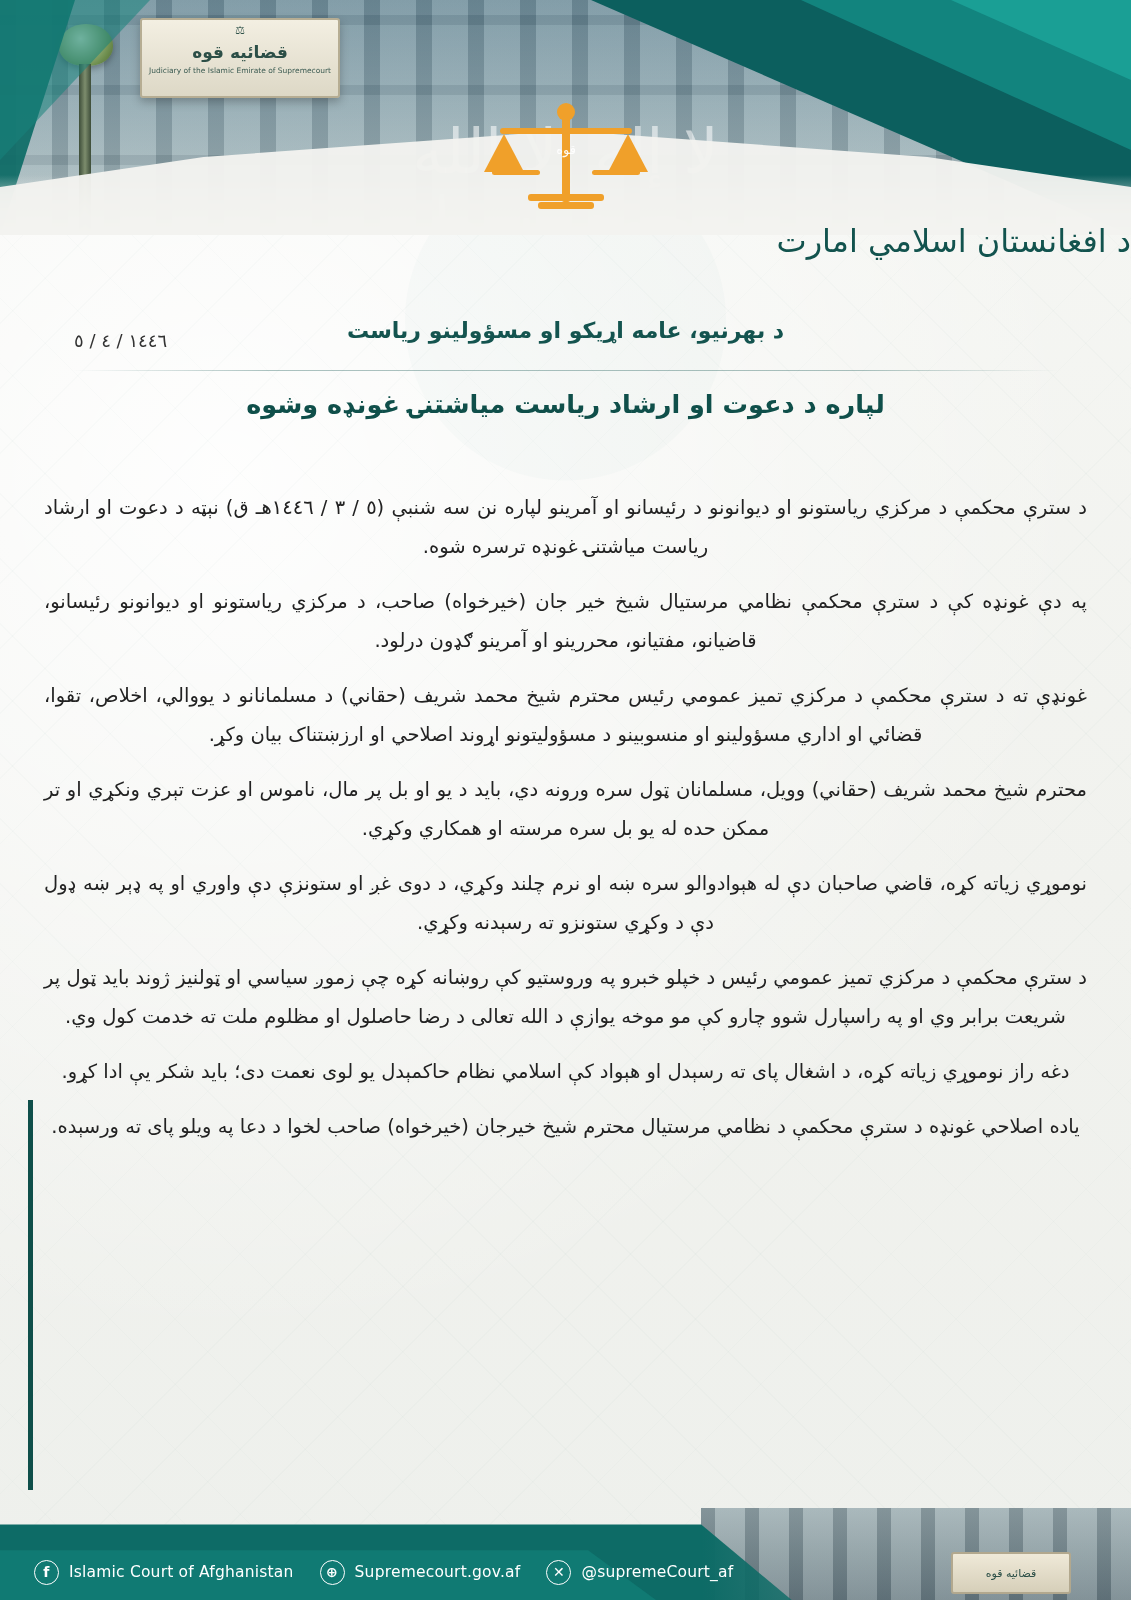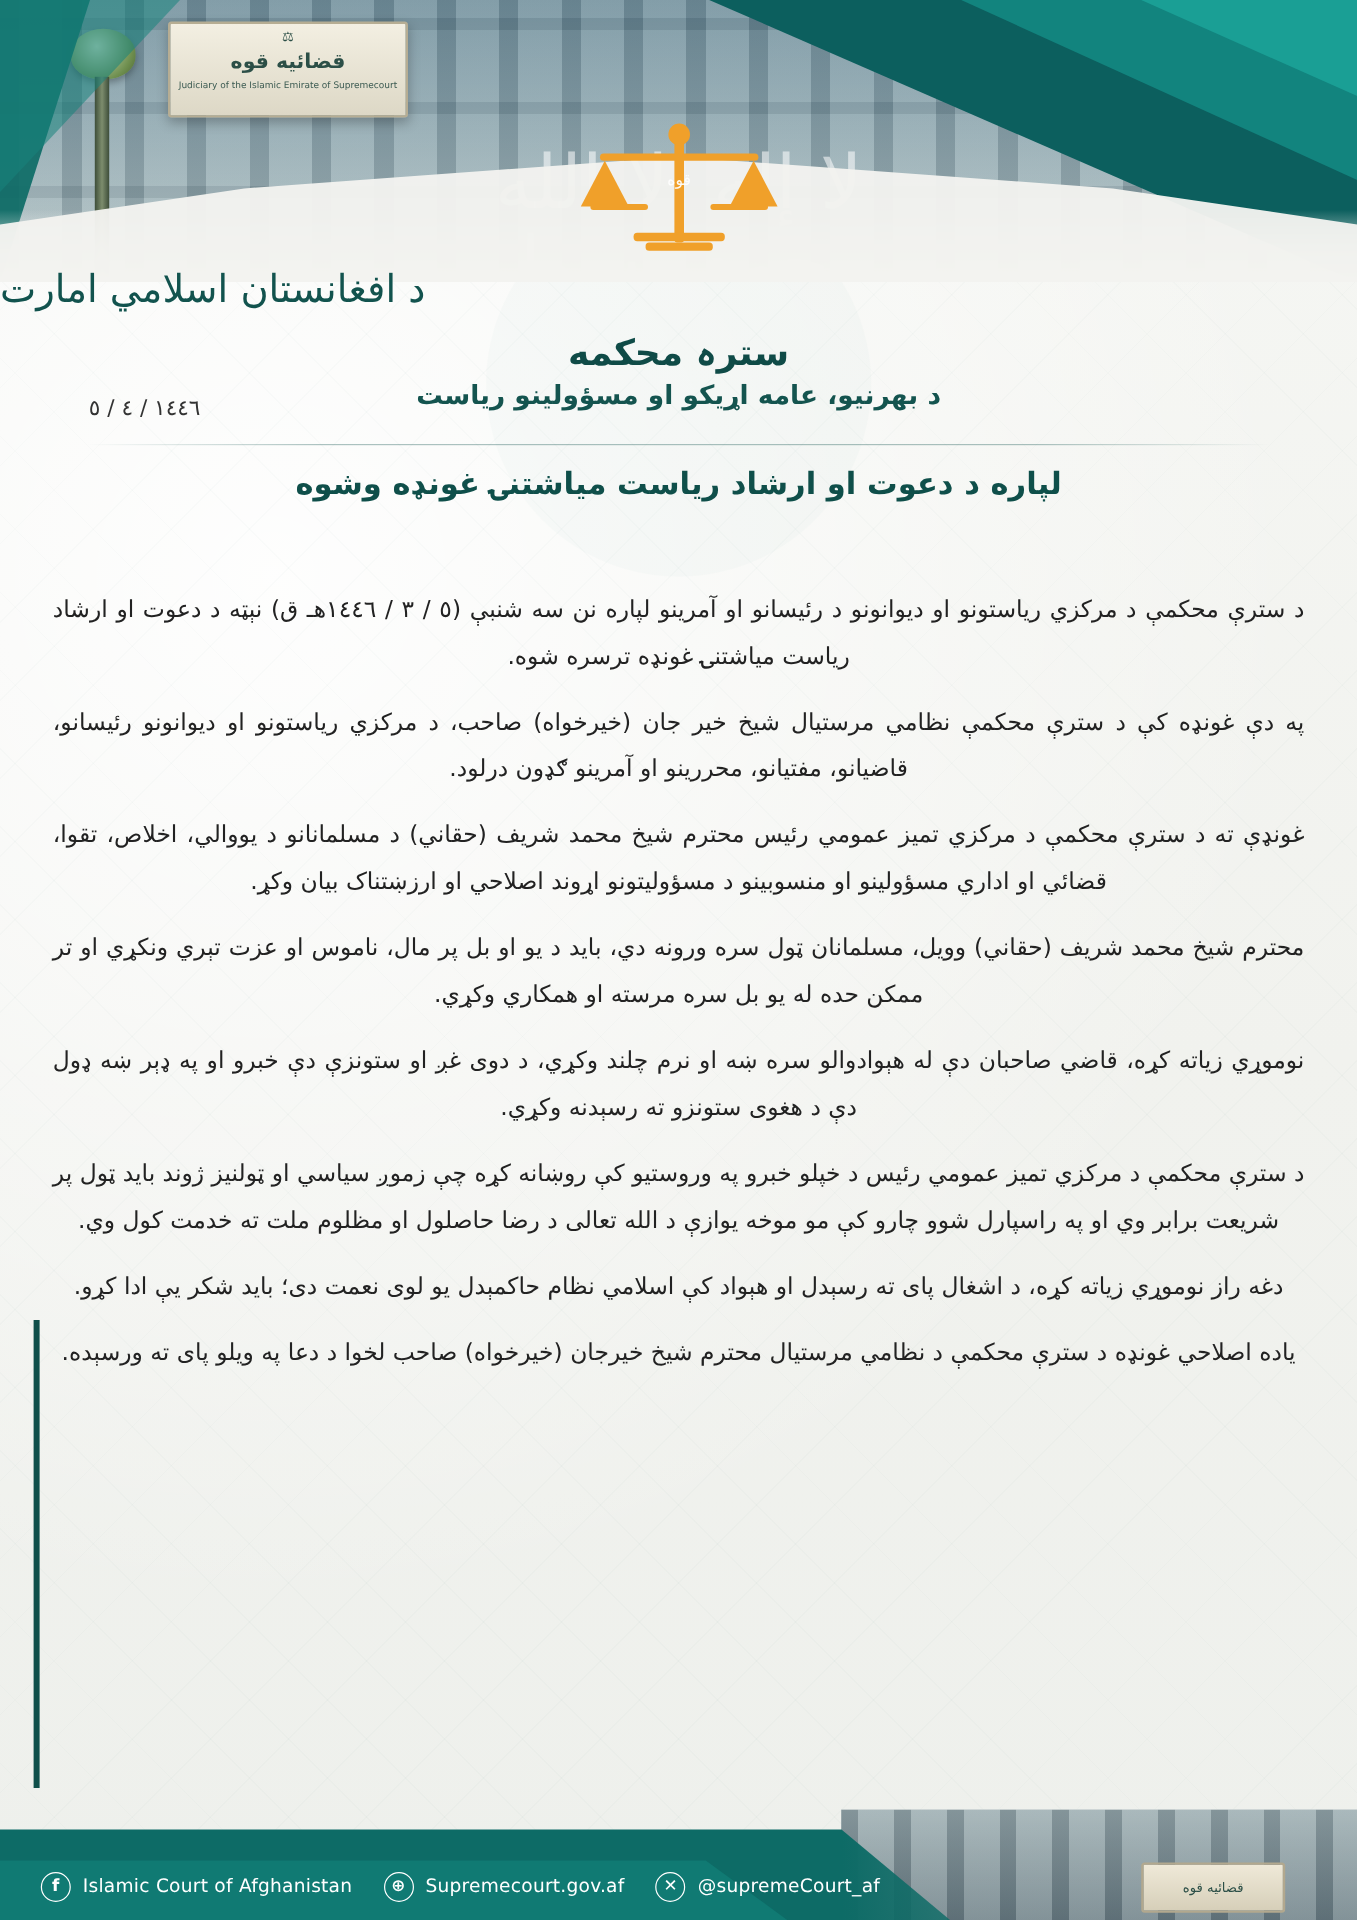--- a/index.html
+++ b/index.html
@@ -163,21 +163,21 @@
     top: 98px; left: 50%;
     transform: translateX(-50%);
     width: 180px; height: 130px;
     z-index: 5;
   }
 
   
   .org-script {
     position: absolute;
     top: 222px; left: 0; right: 0;
-    text-align: left;
+    text-align: right;
     font-size: 32px;
     color: #12534e;
     letter-spacing: 1px;
     font-family: "DejaVu Sans", sans-serif;
   }
   .org-name {
     position: absolute;
     top: 276px; left: 0; right: 0;
     text-align: center;
     font-size: 30px;
@@ -362,36 +362,35 @@
         <rect x="16" y="72" width="48" height="5" rx="2.5"></rect>
         <rect x="116" y="72" width="48" height="5" rx="2.5"></rect>
       </g>
       <g fill="#ffffff" opacity="0.95">
         <text x="90" y="56" font-size="13" text-anchor="middle" font-family="DejaVu Sans, sans-serif">قوه</text>
       </g>
     </svg>
   </div>
 
   <div class="org-script">د افغانستان اسلامي امارت</div>
-  <div class="org-name">سترہ محکمه</div>
   <div class="dept-name">د بهرنیو، عامه اړیکو او مسؤولینو ریاست</div>
   <div class="issue-date">١٤٤٦ / ٤ / ٥</div>
   <div class="rule"></div>
 
   <div class="headline">
     <div>لپاره د دعوت او ارشاد ریاست میاشتنۍ غونډه وشوه</div>
   </div>
 
   <div class="side-bar"></div>
   <div class="body-wrap">
     <p>د سترې محکمې د مرکزي ریاستونو او دیوانونو د رئیسانو او آمرینو لپاره نن سه شنبې (٥ / ٣ / ١٤٤٦هـ ق) نېټه د دعوت او ارشاد ریاست میاشتنۍ غونډه ترسره شوه.</p>
     <p>په دې غونډه کې د سترې محکمې نظامي مرستیال شیخ خیر جان (خیرخواه) صاحب، د مرکزي ریاستونو او دیوانونو رئیسانو، قاضیانو، مفتیانو، محررینو او آمرینو ګډون درلود.</p>
     <p>غونډې ته د سترې محکمې د مرکزي تمیز عمومي رئیس محترم شیخ محمد شریف (حقاني) د مسلمانانو د یووالي، اخلاص، تقوا، قضائي او اداري مسؤولینو او منسوبینو د مسؤولیتونو اړوند اصلاحي او ارزښتناک بیان وکړ.</p>
     <p>محترم شیخ محمد شریف (حقاني) وویل، مسلمانان ټول سره ورونه دي، باید د یو او بل پر مال، ناموس او عزت تېري ونکړي او تر ممکن حده له یو بل سره مرسته او همکاري وکړي.</p>
-    <p>نوموړي زیاته کړه، قاضي صاحبان دې له هېوادوالو سره ښه او نرم چلند وکړي، د دوی غږ او ستونزې دې خبرو او په ډېر ښه ډول دې د هغوی ستونزو ته رسېدنه وکړي.</p>
+    <p>نوموړي زیاته کړه، قاضي صاحبان دې له هېوادوالو سره ښه او نرم چلند وکړي، د دوی غږ او ستونزې دې واوري او په ډېر ښه ډول دې د وکړي ستونزو ته رسېدنه وکړي.</p>
     <p>د سترې محکمې د مرکزي تمیز عمومي رئیس د خپلو خبرو په وروستیو کې روښانه کړه چې زموږ سیاسي او ټولنیز ژوند باید ټول پر شریعت برابر وي او په راسپارل شوو چارو کې مو موخه یوازې د الله تعالی د رضا حاصلول او مظلوم ملت ته خدمت کول وي.</p>
     <p>دغه راز نوموړي زیاته کړه، د اشغال پای ته رسېدل او هېواد کې اسلامي نظام حاکمېدل یو لوی نعمت دی؛ باید شکر یې ادا کړو.</p>
     <p>یاده اصلاحي غونډه د سترې محکمې د نظامي مرستیال محترم شیخ خیرجان (خیرخواه) صاحب لخوا د دعا په ویلو پای ته ورسېده.</p>
   </div>
 
   <div class="footer">
     <div class="footer-photo">
       <div class="footer-sign">قضائیه قوه</div>
     </div>
     <div class="footer-teal"></div>

